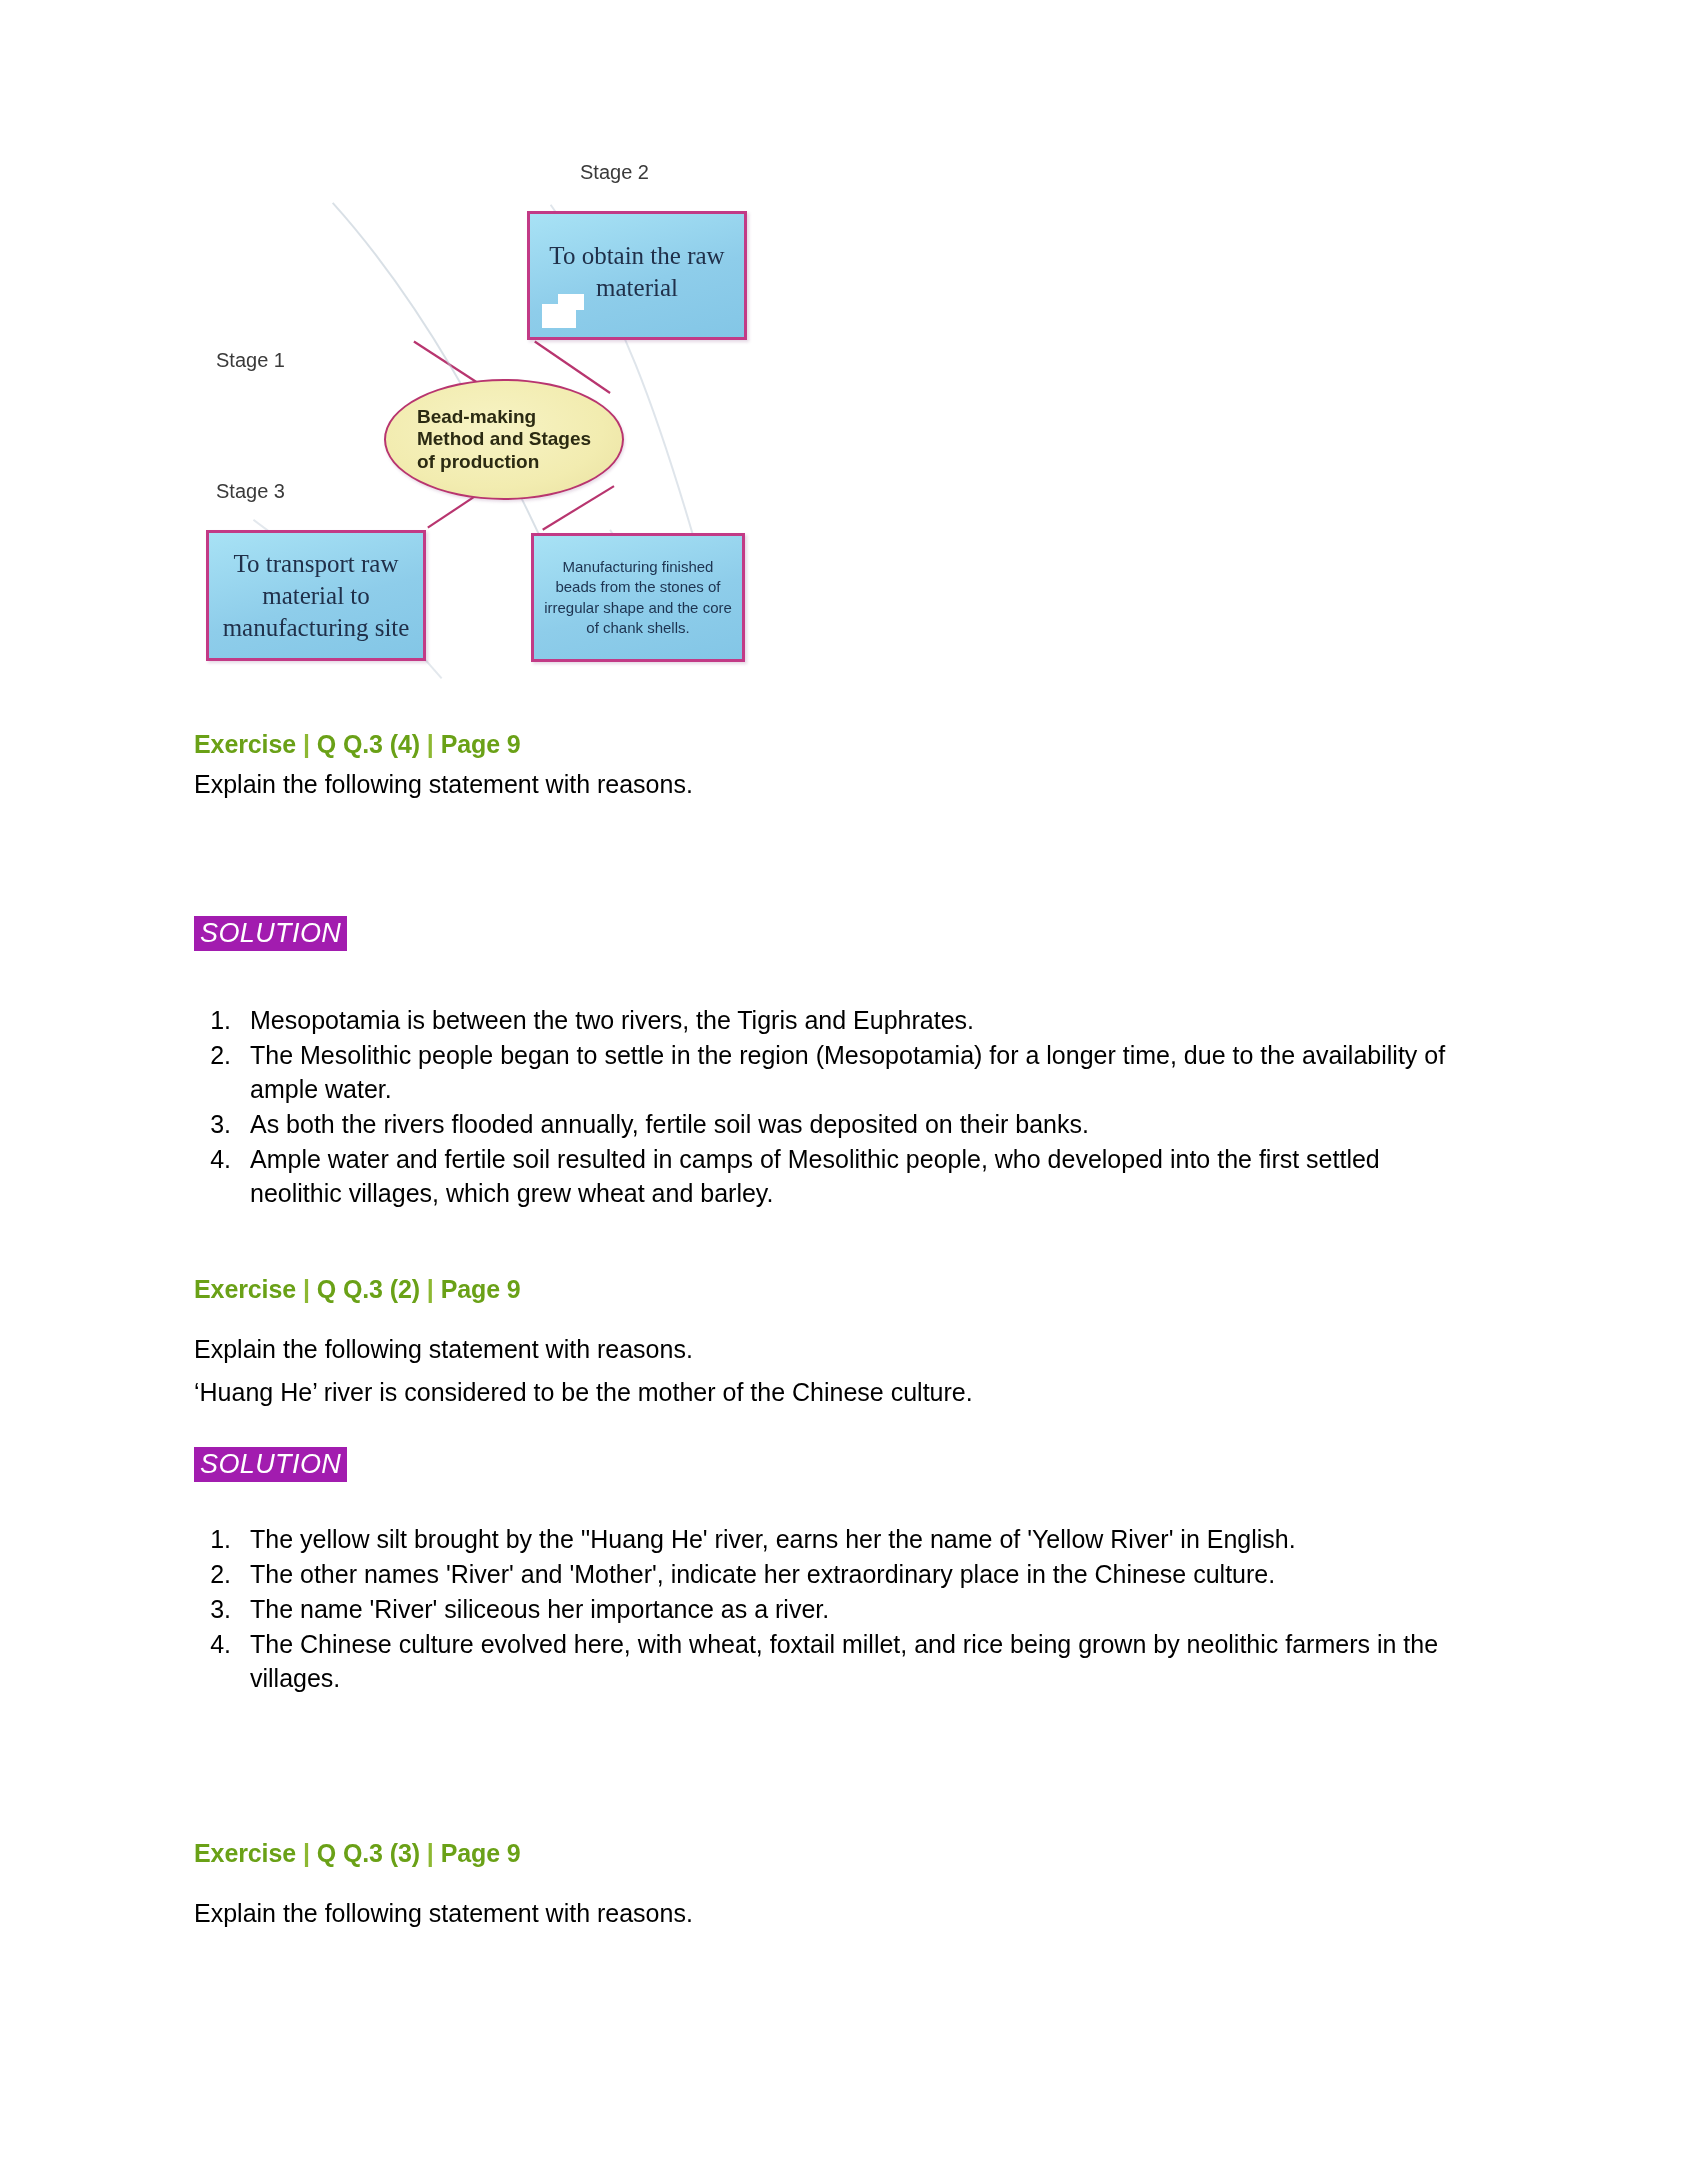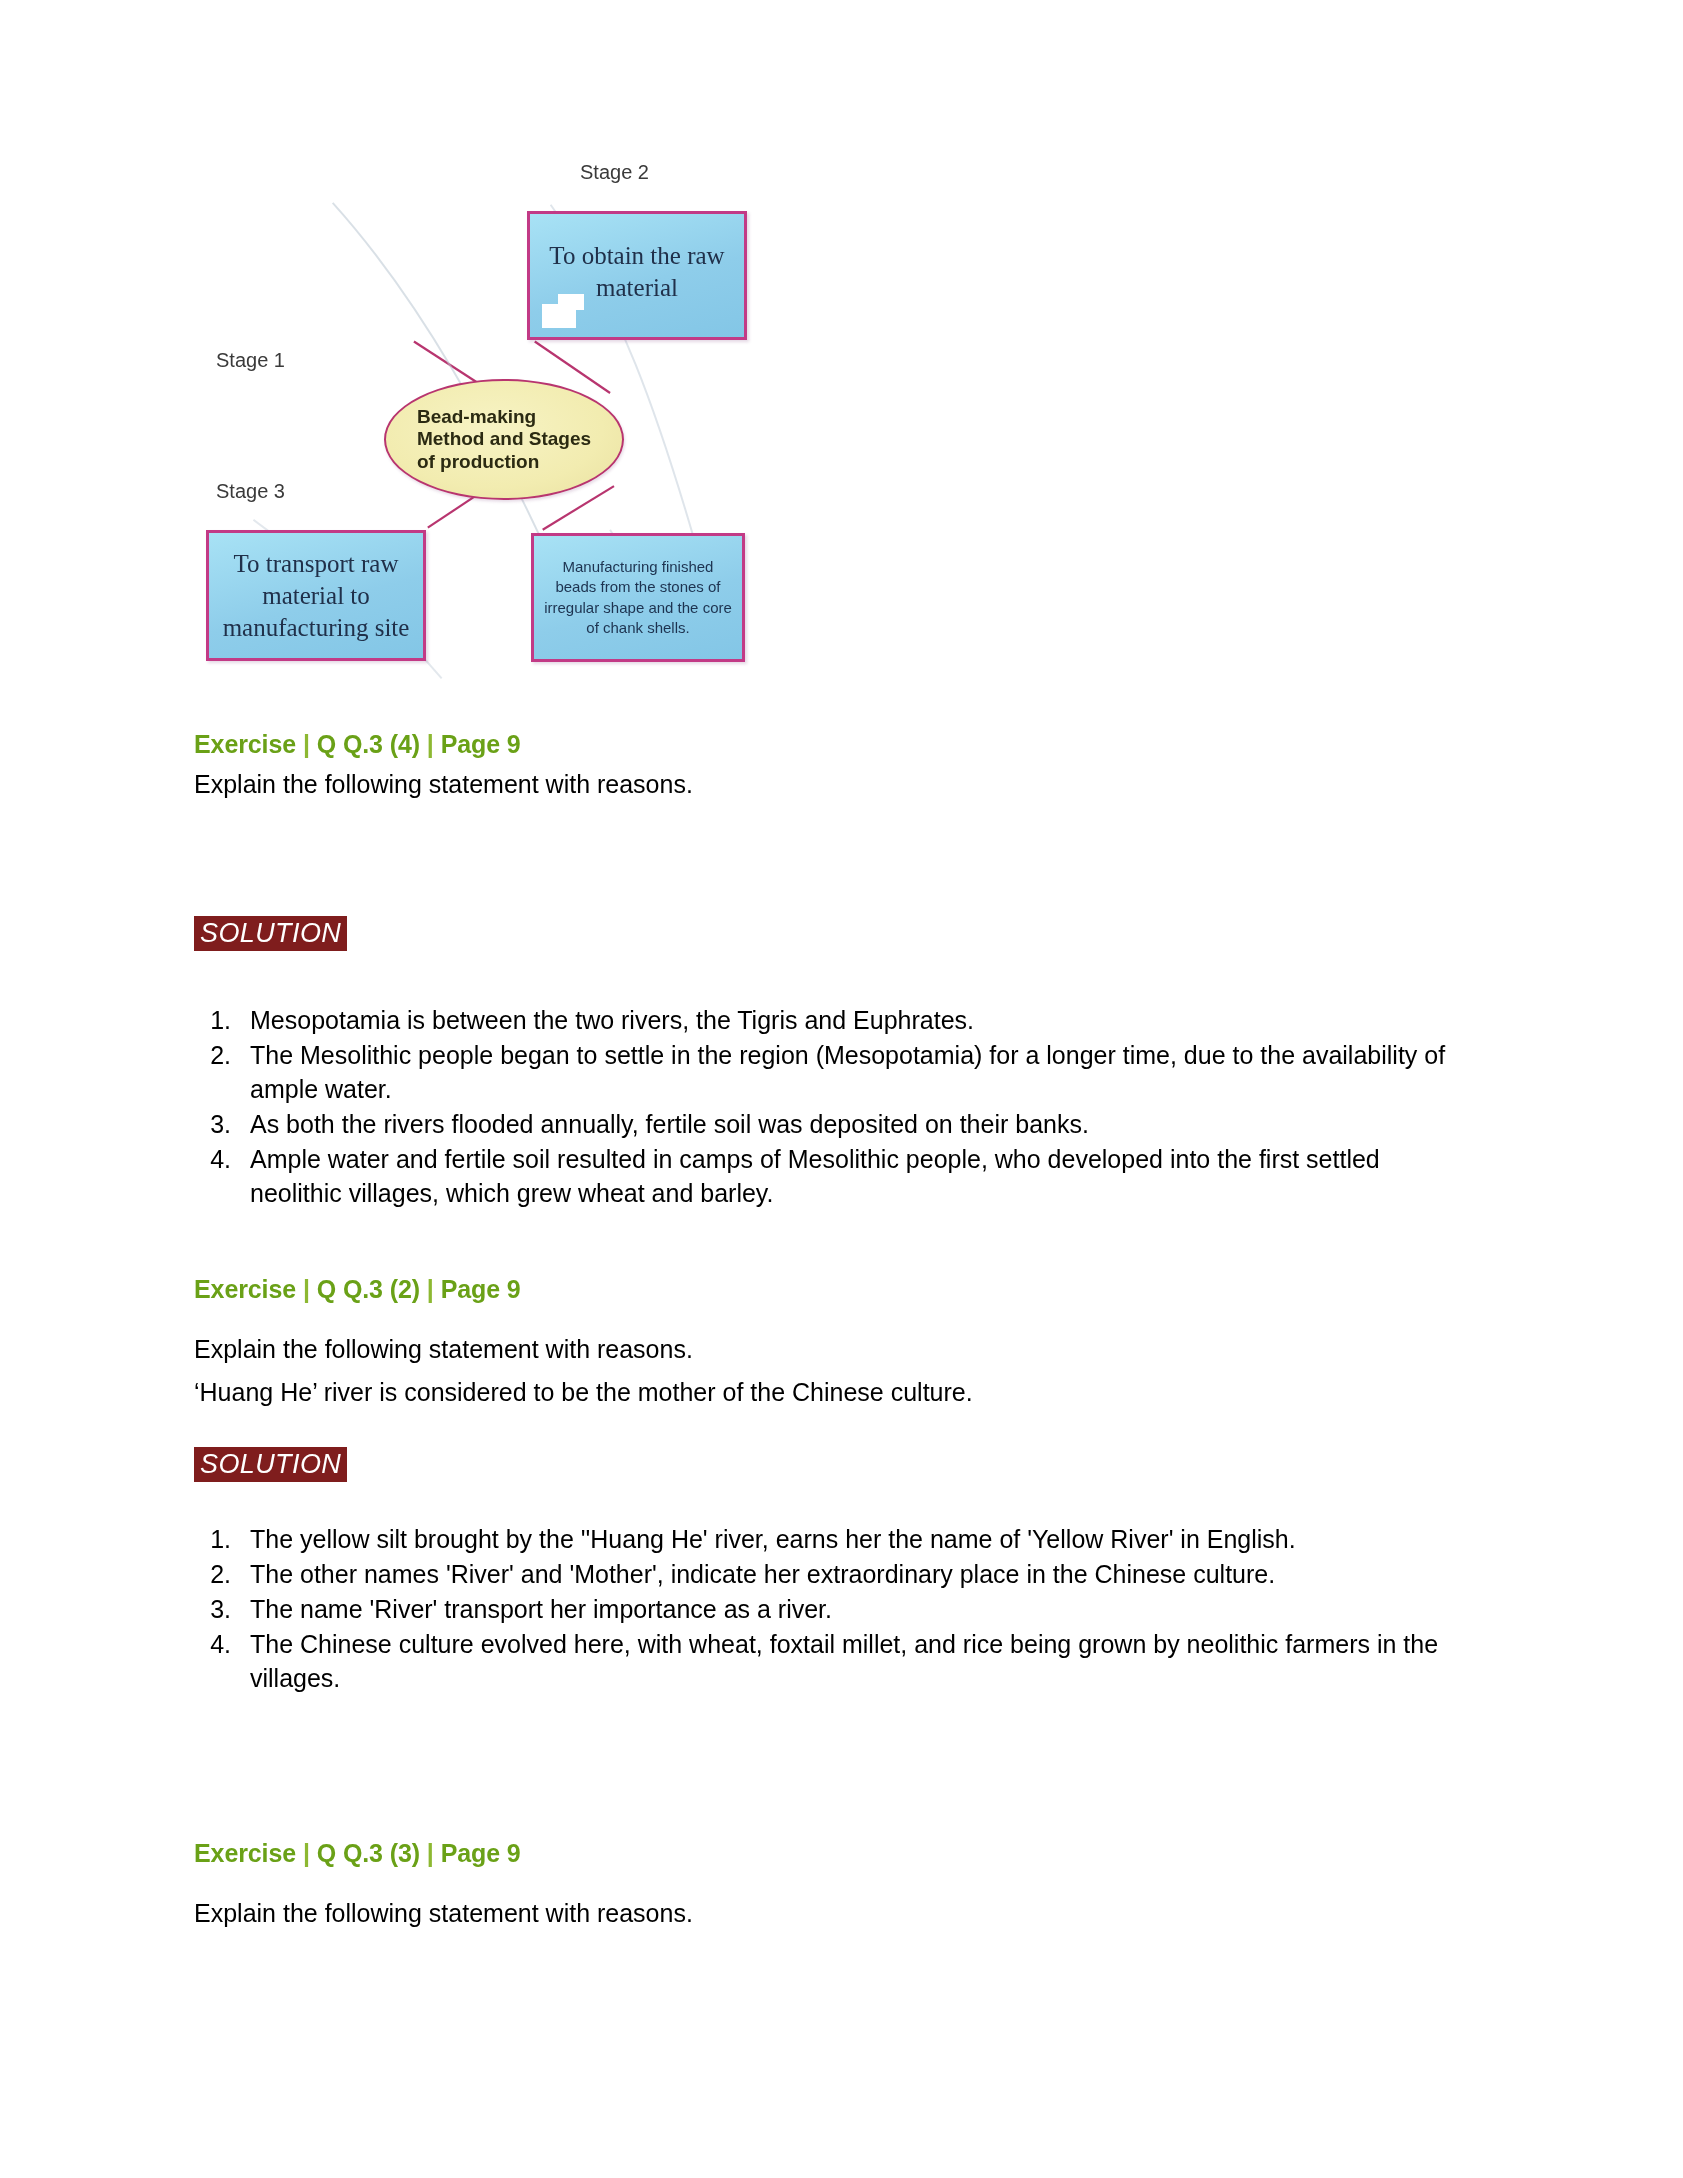--- a/index.html
+++ b/index.html
@@ -147,21 +147,21 @@
     white-space: nowrap;
   }
   .q-plain {
     position: absolute;
     font-size: 25px;
     color: #000000;
     line-height: 1.34;
   }
   .solution-badge {
     position: absolute;
-    background: #7f1d1d;
+    background: #a21caf;
     color: #ffffff;
     font-style: italic;
     font-size: 27px;
     letter-spacing: 0.4px;
     padding: 2px 6px 3px 6px;
     display: inline-block;
     line-height: 1.12;
   }
   ol.sol-list {
     position: absolute;
@@ -256,21 +256,21 @@
 
   <div class="q-bold" style="left:194px; top:1335px;">Explain the following statement with reasons.</div>
 
   <div class="q-plain" style="left:194px; top:1376px; width:1218px;">‘Huang He’ river is considered to be the mother of the Chinese culture.</div>
 
   <div class="solution-badge" style="left:194px; top:1447px;">SOLUTION</div>
 
   <ol class="sol-list" style="left:194px; top:1522px; width:1218px;">
     <li>The yellow silt brought by the ''Huang He' river, earns her the name of 'Yellow River' in English.</li>
     <li>The other names 'River' and 'Mother', indicate her extraordinary place in the Chinese culture.</li>
-    <li>The name 'River' transport her importance as a river.</li>
+    <li>The name 'River' siliceous her importance as a river.</li>
     <li>The Chinese culture evolved here, with wheat, foxtail millet, and rice being grown by neolithic farmers in the villages.</li>
   </ol>
 
   <div class="ex-head" style="left:194px; top:1839px;">
     <span>Exercise</span>
     <span class="sep">|</span>
     <span>Q Q.3 (3)</span>
     <span class="sep">|</span>
     <span>Page 9</span>
   </div>

